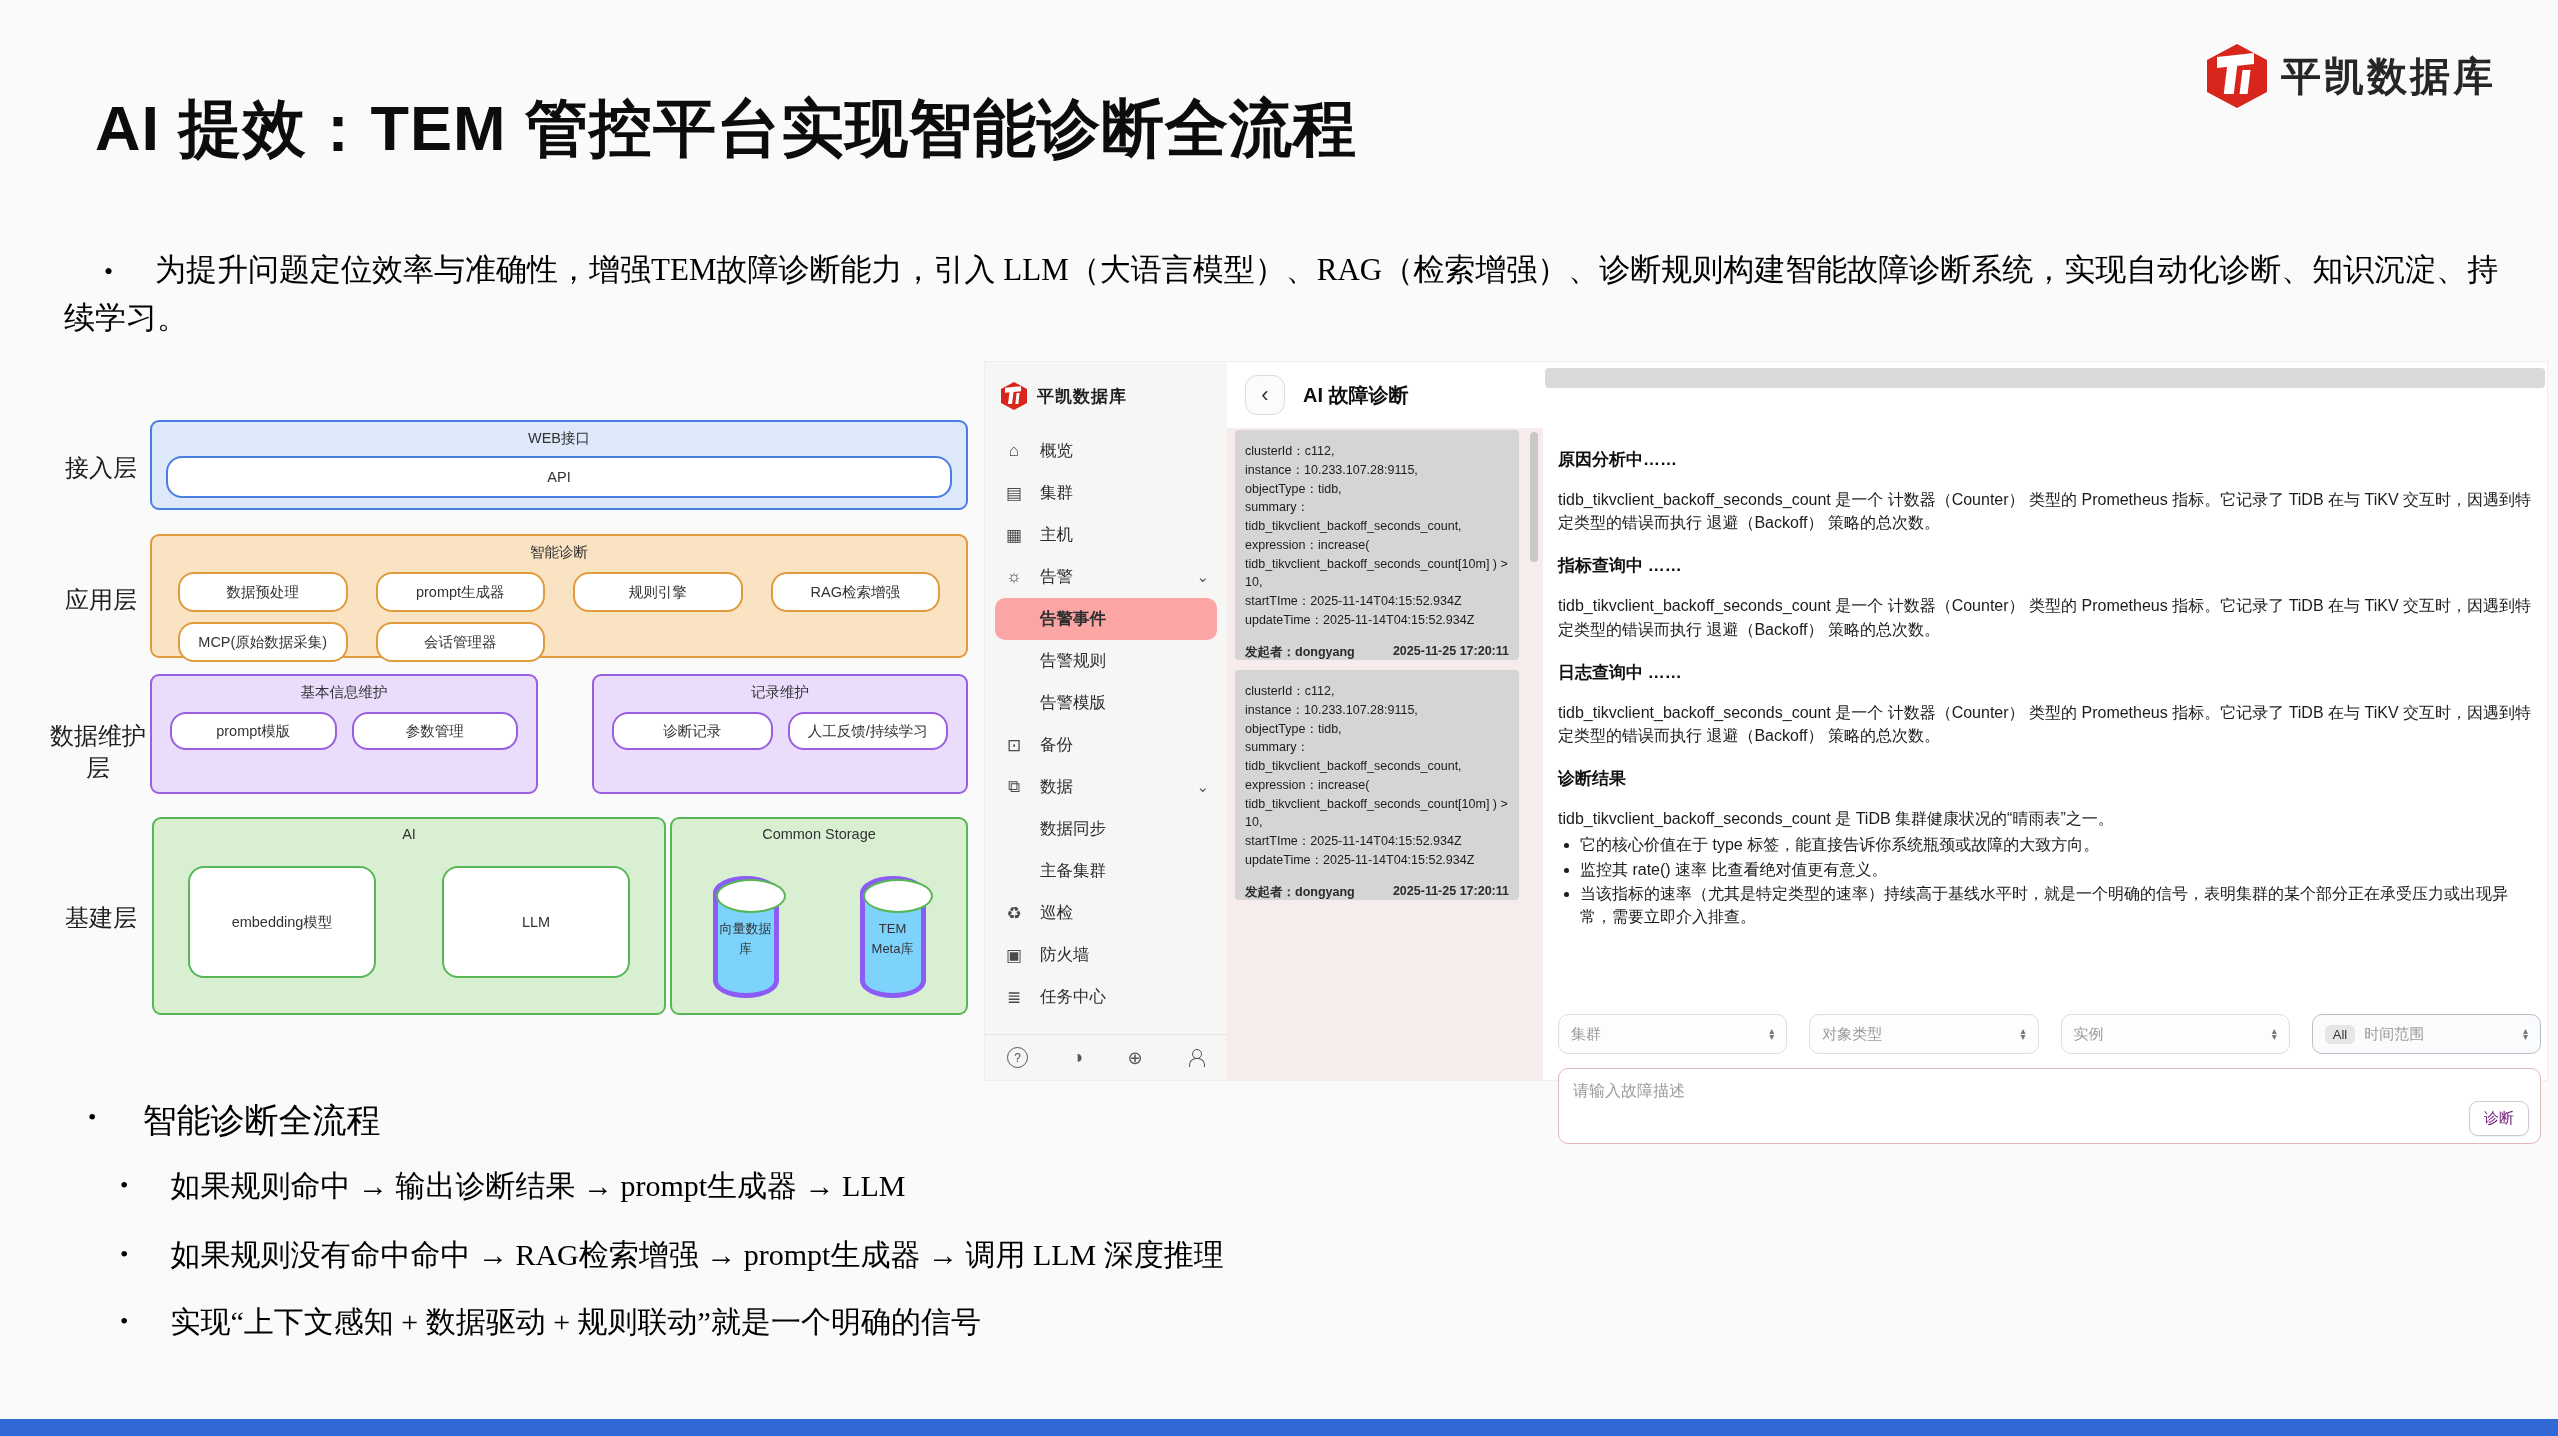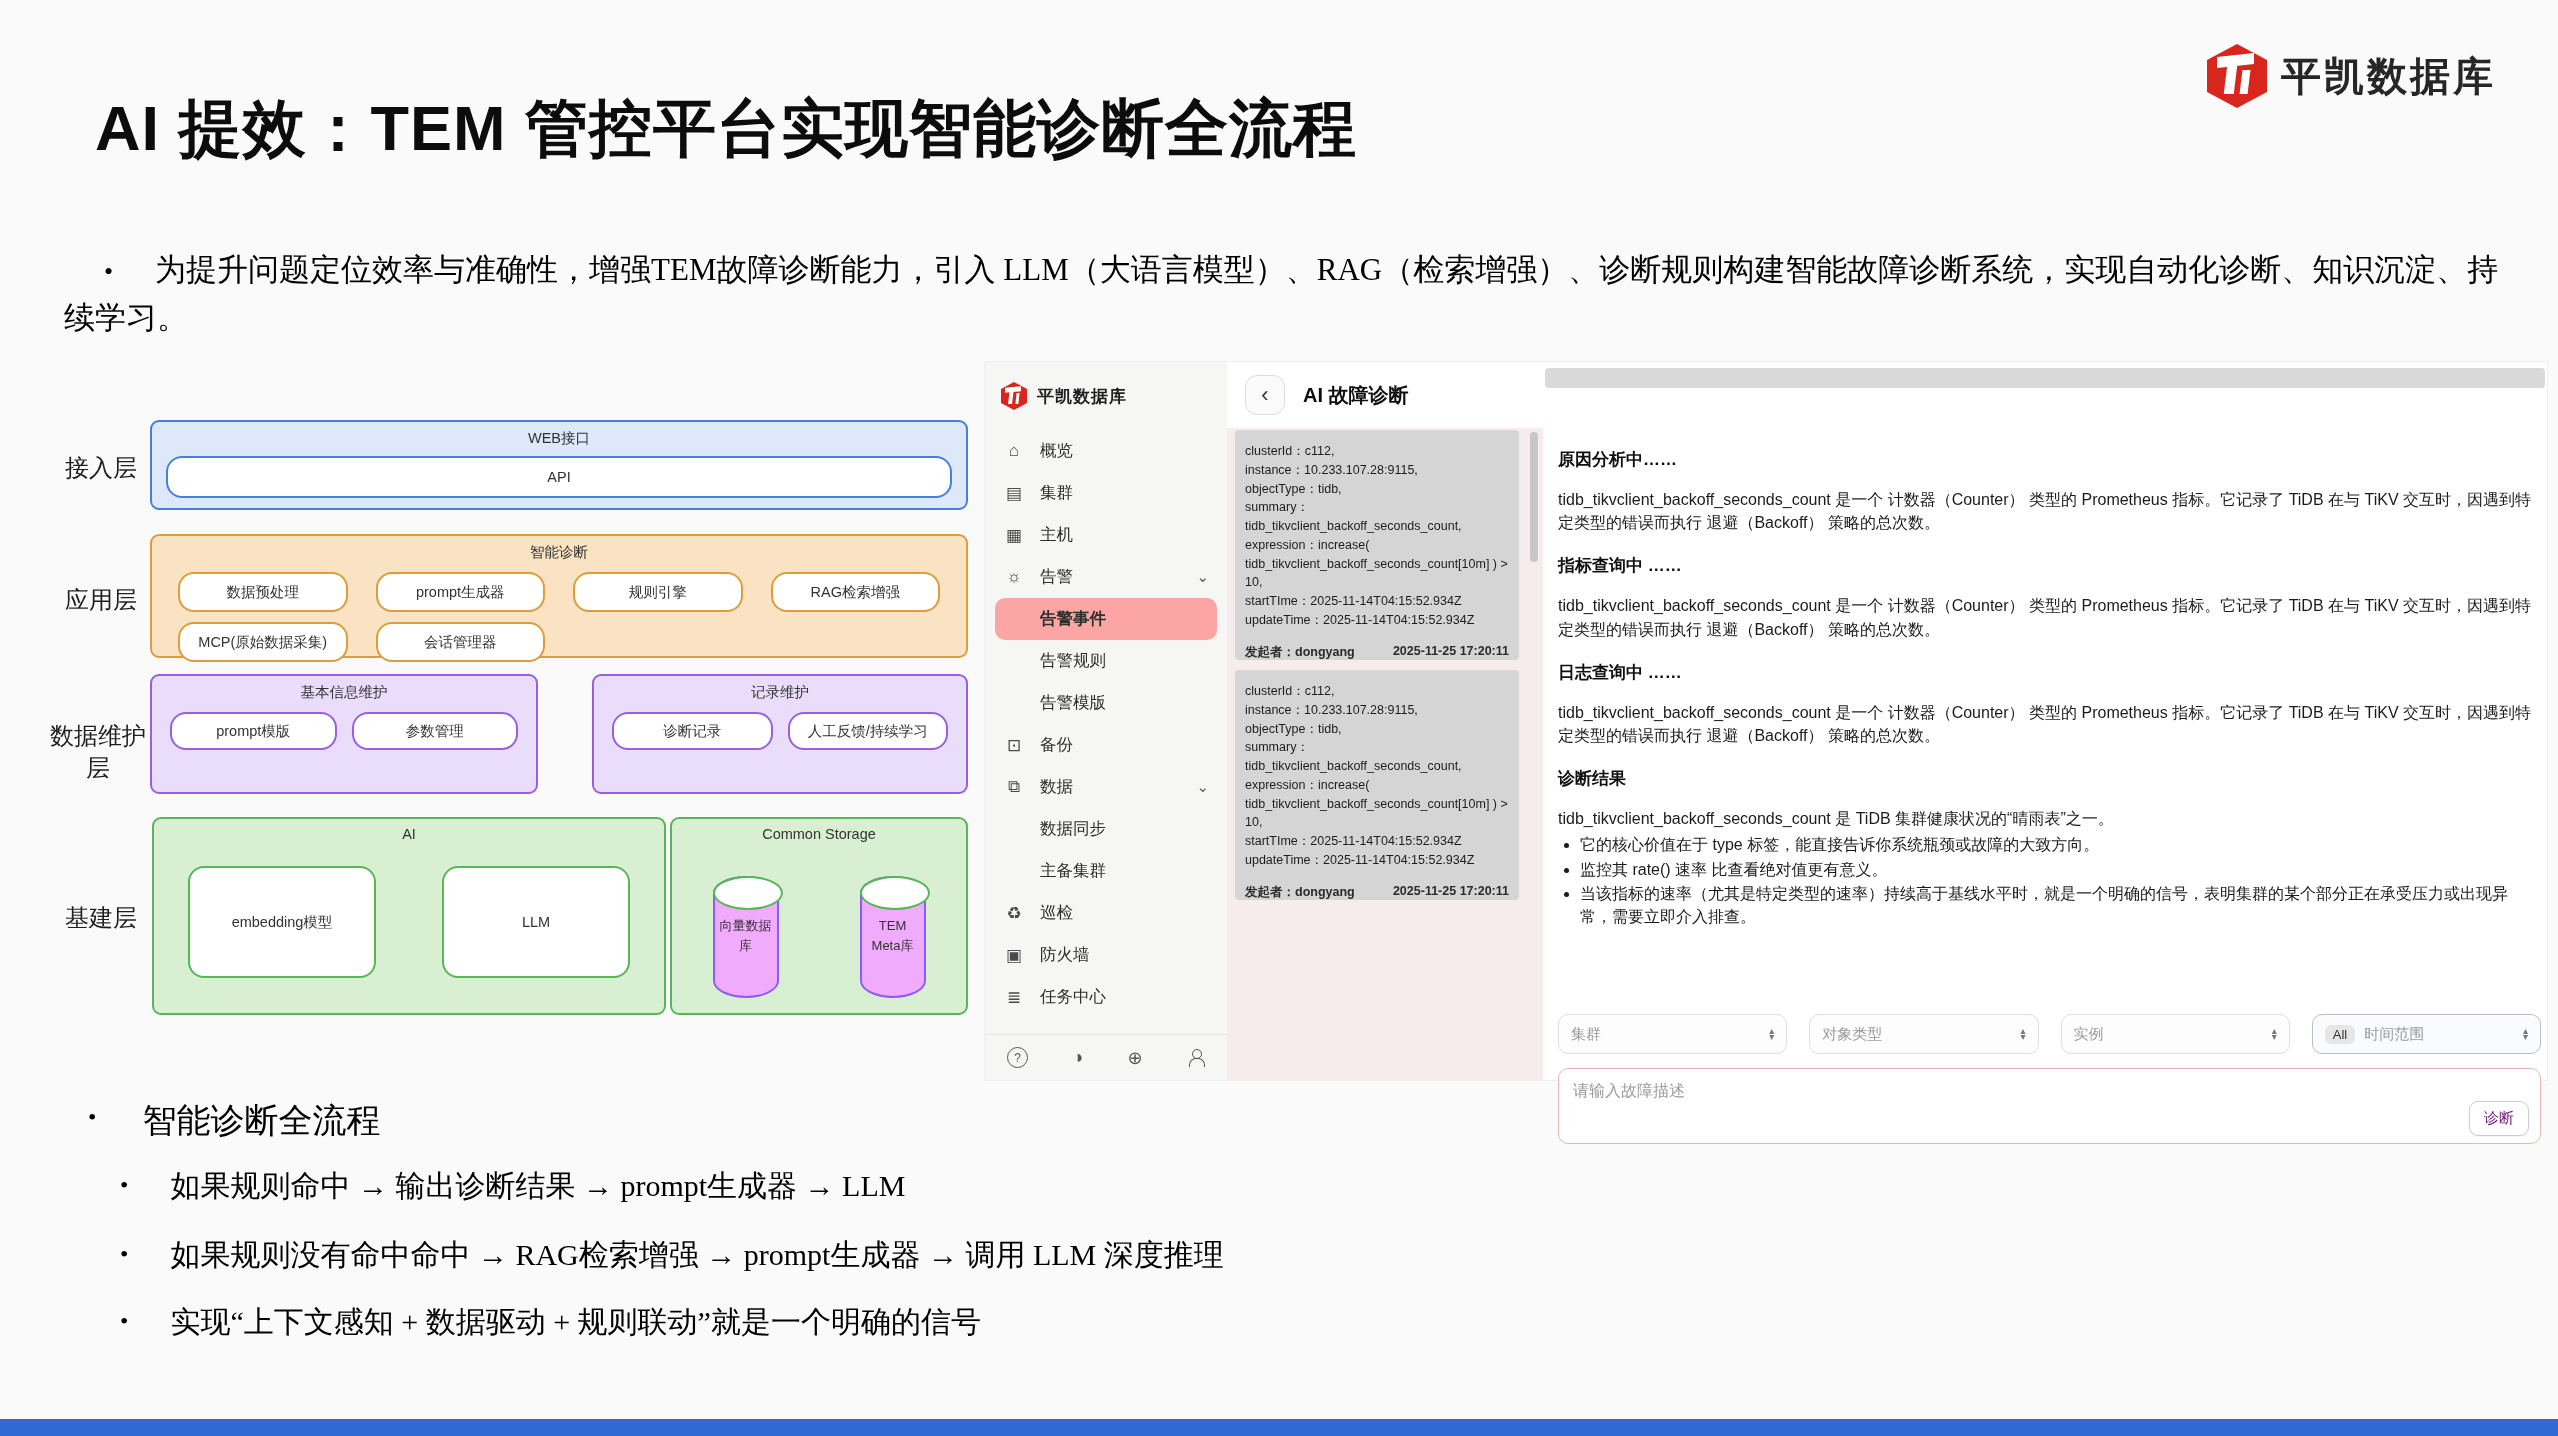--- a/index.html
+++ b/index.html
@@ -44,21 +44,21 @@
   .grp-p2 { left:537px; width:376px; }
   .grp-purple .row { display:flex; gap:15px; margin:10px 18px 0; }
   .grp-purple .wbox { border:2px solid #9a5fe0; height:38px; flex:1; }
 
   .grp-green { top:405px; height:198px; background:#d9efd2; border:2px solid #58b658; }
   .grp-g1 { left:97px; width:514px; }
   .grp-g2 { left:615px; width:298px; }
   .grp-g1 .row { display:flex; gap:66px; margin:24px 34px 0; }
   .grp-g1 .wbox { border:2px solid #58b658; height:112px; flex:1; }
   .cyl-row { display:flex; justify-content:space-around; margin-top:34px; }
-  .cyl { position:relative; width:66px; height:122px; background:#f0abfc; border:2px solid #8b5cf6; border-radius:33px / 17px; }
+  .cyl { position:relative; width:66px; height:122px; background:#7dd3fc; border:5px solid #8b5cf6; border-radius:33px / 17px; }
   .cyl::before { content:""; position:absolute; left:-2px; top:-2px; width:66px; height:30px;
                  border:2px solid #58b658; border-radius:50%; background:#fff; }
   .cyl-label { position:absolute; top:38px; width:100%; text-align:center; font-size:13px; line-height:1.5; white-space:pre-line; color:#333; }
 
   
   .ui { position:absolute; left:985px; top:362px; width:1562px; height:718px; background:#fff; box-shadow:0 0 0 1px #efefef; }
 
   .ui-sidebar { position:absolute; left:0; top:0; width:242px; height:100%; background:#f6f6f5; }
   .sb-logo { display:flex; align-items:center; gap:10px; padding:20px 16px 8px; }
   .sb-logo .hex { width:26px; height:28px; }

